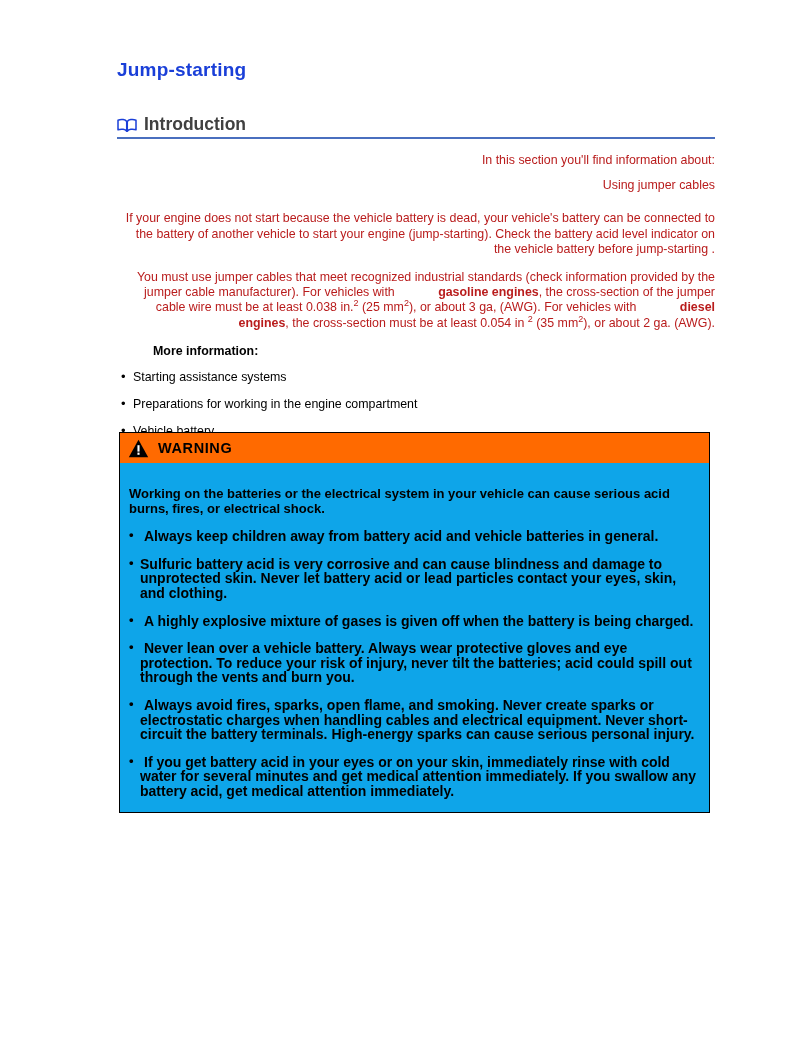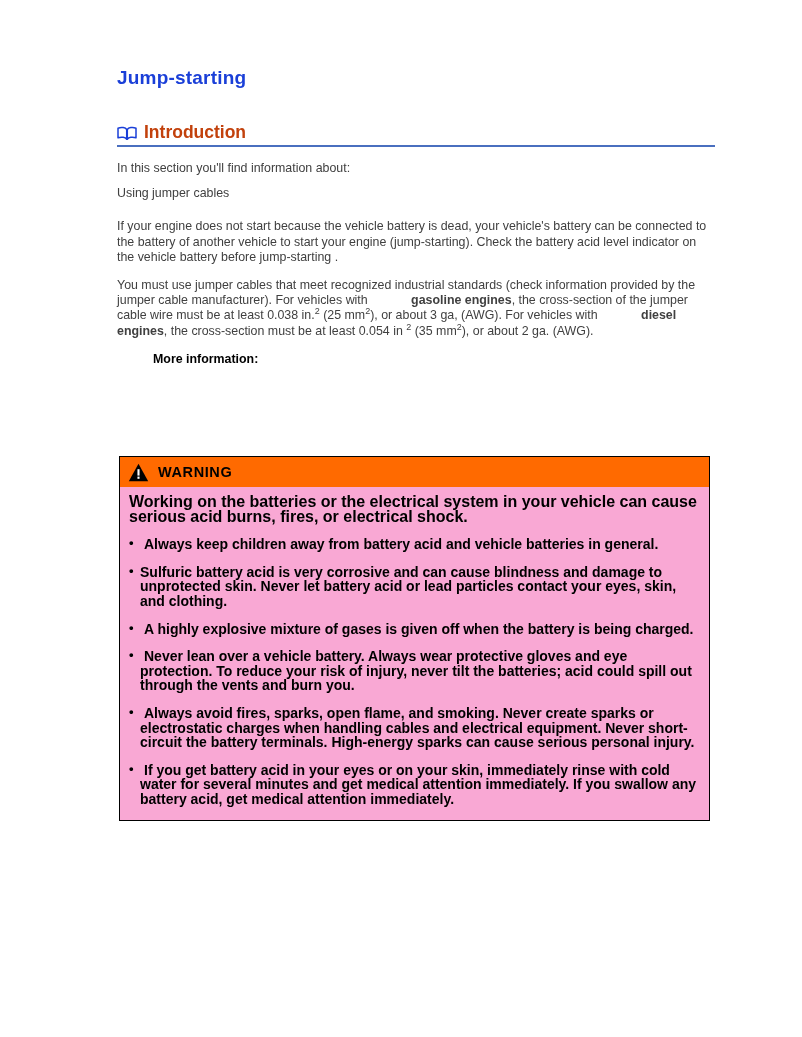--- a/index.html
+++ b/index.html
@@ -18,40 +18,40 @@
   .page {
     position: absolute;
     left: 0; top: 0;
     width: 802px;
     height: 1037px;
     background: #ffffff;
   }
   .content {
     position: absolute;
     left: 117px;
-    top: 68px;
+    top: 60px;
     width: 598px;
   }
 
   
   .doc-title {
     font-size: 19px;
     font-weight: bold;
     color: #1a3fd8;
     letter-spacing: 0.2px;
     margin: 0 0 33px 0;
     line-height: 1.1;
   }
   .section-heading-wrap {
     margin: 0 0 4px 0;
   }
   .section-heading {
     font-size: 17.5px;
     font-weight: bold;
-    color: #c2410c;
+    color: #404040;
     line-height: 1.15;
     display: flex;
     align-items: center;
     gap: 7px;
     margin: 0;
   }
   .book-icon {
     display: inline-block;
     width: 20px;
     height: 15px;
@@ -63,21 +63,22 @@
     border-top: 2px solid #4a6fbf;
     margin: 3px 0 14px 0;
     width: 598px;
   }
 
   
   p.body {
     font-size: 12.4px;
     line-height: 15.2px;
     margin: 0 0 13px 0;
-    color: #404040;
+    color: #b91c1c;
+    text-align: right;
   }
   p.lead {
     margin: 0 0 10px 0;
   }
   p.sub {
     margin: 0 0 18px 0;
   }
   .bold { font-weight: bold; margin-left: 40px; }
   sup {
     font-size: 9px;
@@ -109,24 +110,24 @@
     position: absolute;
     left: 4px;
     top: -1px;
     font-size: 13px;
   }
 
   
   .warning-box {
     position: absolute;
     left: 119px;
-    top: 456px;
+    top: 432px;
     width: 591px;
     border: 1.5px solid #000000;
-    background: #f9a8d4;
+    background: #0ea5e9;
     box-sizing: border-box;
   }
   .warning-header {
     background: #ff6a00;
     height: 30px;
     display: flex;
     align-items: center;
     padding-left: 8px;
     box-sizing: border-box;
   }
@@ -141,24 +142,24 @@
     font-weight: bold;
     color: #000;
     letter-spacing: 0.6px;
     margin-left: 9px;
   }
   .warning-body {
     padding: 8px 10px 11px 9px;
     box-sizing: border-box;
   }
   .warning-body p.wintro {
-    font-size: 16px;
+    font-size: 13px;
     font-weight: bold;
     line-height: 14.6px;
-    margin: 0 0 13px 0;
+    margin: 16px 0 13px 0;
   }
   ul.warn-list {
     list-style: none;
     margin: 0;
     padding: 0;
   }
   ul.warn-list li {
     font-size: 14px;
     font-weight: bold;
     line-height: 14.6px;
@@ -200,20 +201,25 @@
 
     <p class="body lead">In this section you'll find information about:</p>
     <p class="body sub">Using jumper cables</p>
 
     <p class="body">If your engine does not start because the vehicle battery is dead, your vehicle's battery can be connected to the battery of another vehicle to start your engine (jump-starting). Check the battery acid level indicator on the vehicle battery before jump-starting .</p>
 
     <p class="body"><span>You must use jumper cables that meet recognized industrial standards (check information provided by the jumper cable manufacturer). For vehicles with </span><span class="bold">gasoline engines</span><span>, the cross-section of the jumper cable wire must be at least 0.038 in.</span><sup>2</sup><span> (25 mm</span><sup>2</sup><span>), or about 3 ga, (AWG). For vehicles with </span><span class="bold">diesel engines</span><span>, the cross-section must be at least 0.054 in </span><sup>2</sup><span> (35 mm</span><sup>2</sup><span>), or about 2 ga. (AWG).</span></p>
 
     <p class="more-info">More information:</p>
 
+    <ul class="info-list">
+      <li>Starting assistance systems</li>
+      <li>Preparations for working in the engine compartment</li>
+      <li>Vehicle battery</li>
+    </ul>
 
   </div>
 
   <div class="warning-box">
     <div class="warning-header">
       <span>
         <svg class="warn-triangle" viewBox="0 0 21 19" xmlns="http://www.w3.org/2000/svg">
           <path d="M10.5 0.8 L20.2 18.2 L0.8 18.2 Z" fill="#000000"></path>
           <rect x="9.45" y="6.2" width="2.1" height="6.4" fill="#ffffff"></rect>
           <rect x="9.45" y="13.6" width="2.1" height="2.2" fill="#ffffff"></rect>

